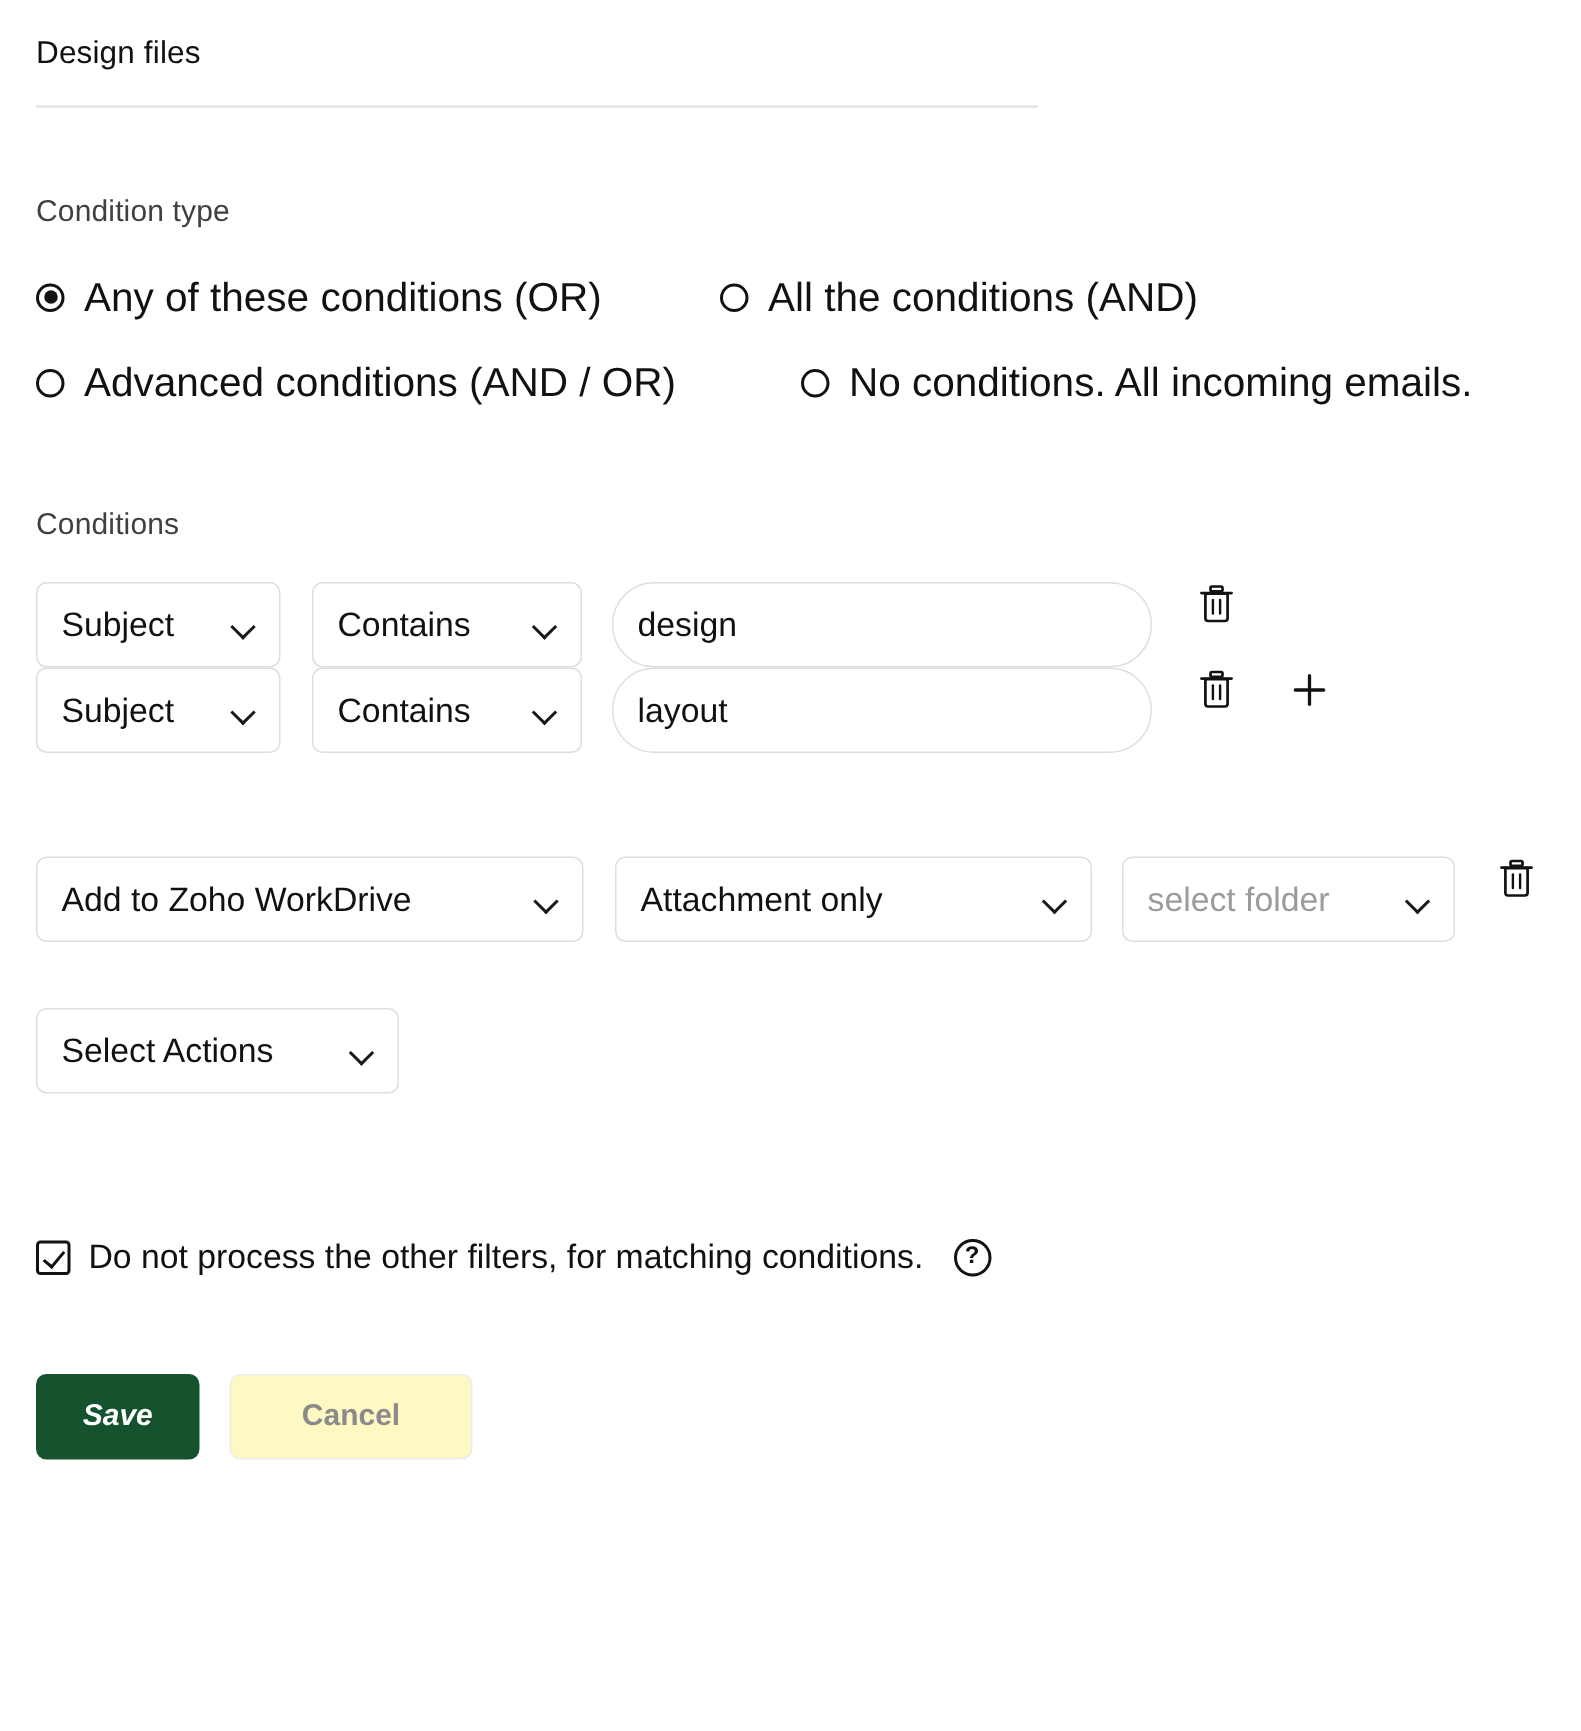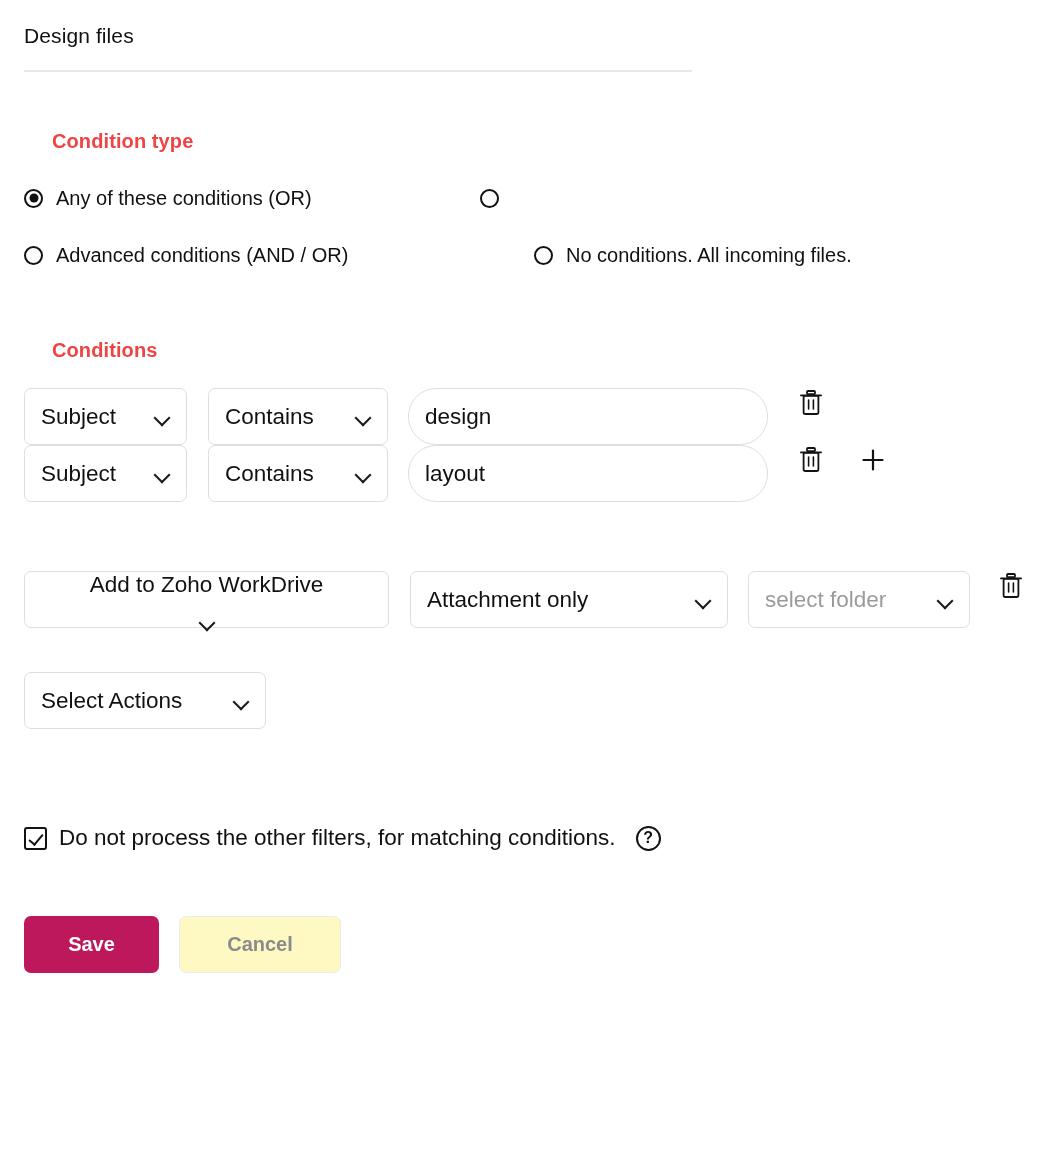--- a/index.html
+++ b/index.html
@@ -34,24 +34,23 @@
     height: 2px;
     background: #e6e8e9;
   }
 
   
   .section {
     padding: 0 24px;
   }
   .section-heading {
     font-size: 20px;
-    font-weight: 700;
-    color: #ef4444;
+    font-weight: 400;
+    color: #404040;
     letter-spacing: 0.1px;
-    margin-left: 28px;
   }
 
   
   #condition-type-section { margin-top: 58px; }
   .radio-grid {
     margin-top: 32px;
     display: grid;
     grid-template-columns: 456px auto;
     row-gap: 31px;
   }
@@ -76,21 +75,21 @@
     position: absolute;
     left: 50%;
     top: 50%;
     transform: translate(-50%, -50%);
     width: 9px;
     height: 9px;
     border-radius: 50%;
     background: #121212;
   }
   .radio-label {
-    font-size: 20px;
+    font-size: 27px;
     line-height: 26px;
     color: #111111;
     white-space: nowrap;
   }
 
   
   #conditions-section { margin-top: 71px; }
   .rows { margin-top: 26px; }
   .field-row {
     display: flex;
@@ -146,21 +145,21 @@
     justify-content: center;
   }
   .trash-btn { width: 30px; height: 30px; margin-left: 28px; }
   .plus-btn {
     width: 30px; height: 30px; margin-left: 32px;
     font-size: 31px; line-height: 0; color: #111; font-weight: 300;
   }
 
   
   #actions-section { margin-top: 69px; }
-  .ctl-action-type { width: 365px; flex-direction: column; }
+  .ctl-action-type { width: 365px; }
   .ctl-action-scope { width: 318px; margin-left: 21px; }
   .ctl-action-target { width: 222px; margin-left: 20px; }
   .ctl-select-actions { width: 242px; }
   .action-row-2 { margin-top: 44px; }
   .trash-btn.action-trash { margin-left: 26px; }
 
   
   #options-section { margin-top: 96px; }
   .check-line {
     display: flex;
@@ -216,23 +215,24 @@
     font-size: 20px;
     font-weight: 700;
     display: inline-flex;
     align-items: center;
     justify-content: center;
     cursor: pointer;
     border: none;
     font-family: "Liberation Sans", sans-serif;
   }
   .btn-primary {
-    width: 135px;
-    background: #be185d;
+    width: 109px;
+    background: #14532d;
     color: #ffffff;
+    font-style: italic;
   }
   .btn-secondary {
     width: 162px;
     margin-left: 20px;
     background: #fef9c3;
     border: 1.5px solid #ececec;
     color: #8b8b8b;
   }
 </style>
 </head>
@@ -248,30 +248,31 @@
 
   <div class="radio-grid">
 
     <label class="radio-option">
       <span class="radio-mark checked"></span>
       <span class="radio-label">Any of these conditions (OR)</span>
     </label>
 
     <label class="radio-option">
       <span class="radio-mark"></span>
+      <span class="radio-label">All the conditions (AND)</span>
     </label>
 
     <label class="radio-option">
       <span class="radio-mark"></span>
       <span class="radio-label">Advanced conditions (AND / OR)</span>
     </label>
 
     <label class="radio-option indented">
       <span class="radio-mark"></span>
-      <span class="radio-label">No conditions. All incoming files.</span>
+      <span class="radio-label">No conditions. All incoming emails.</span>
     </label>
 
   </div>
 </div>
 
 <div class="section" id="conditions-section">
   <div class="section-heading">Conditions</div>
 
   <div class="rows">
 

